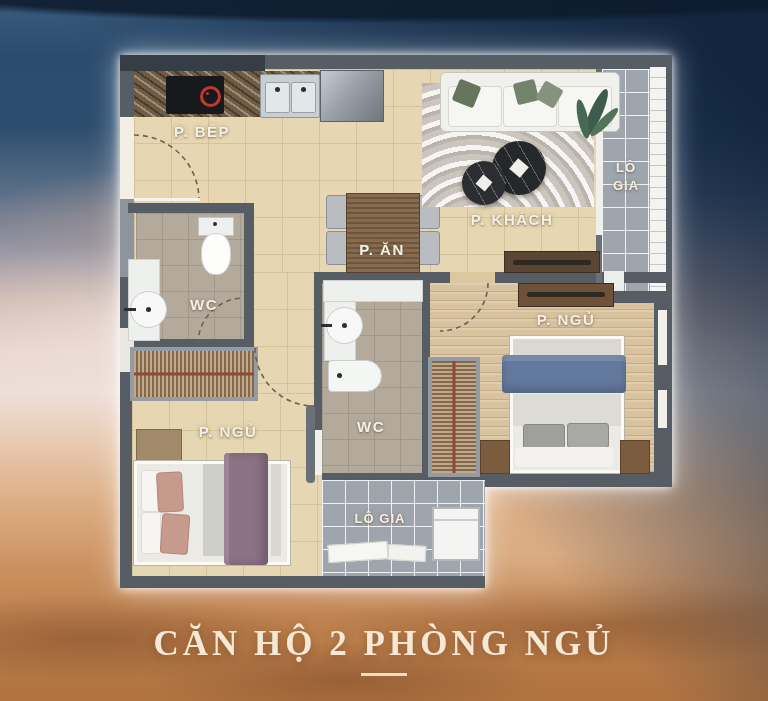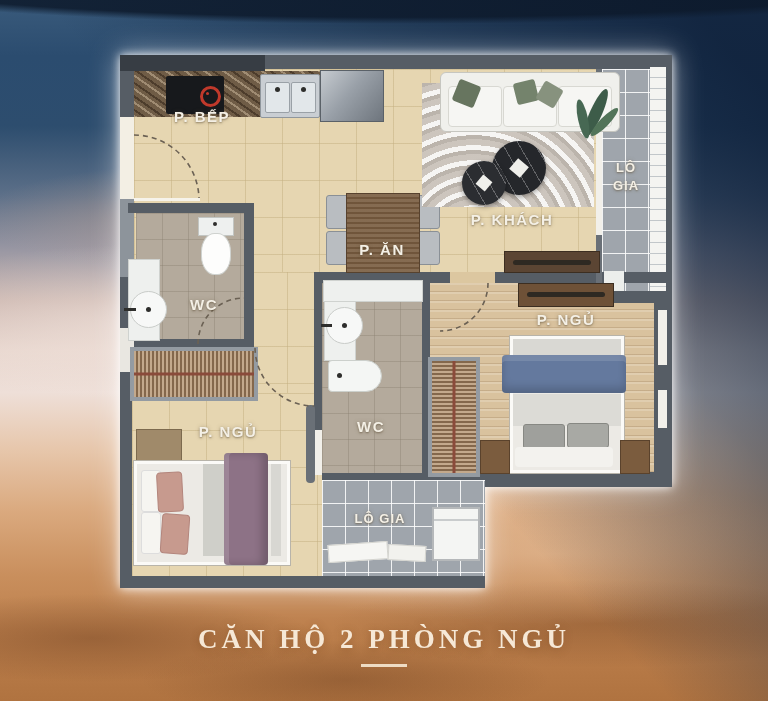--- a/index.html
+++ b/index.html
@@ -76,21 +76,21 @@
   .toilet-bowl{position:absolute;background:#fdfdfc;border:1px solid #cfd2cf;border-radius:45%;}
   .dot{position:absolute;width:5px;height:5px;background:#2e2e2c;border-radius:50%;}
   .counter{background:#eef0ee;border:1px solid #cfd2cf;}
   .basin-round{position:absolute;background:#f7f8f7;border:1px solid #c9ccc9;border-radius:50%;}
   .washer{background:#f4f5f3;border:2px solid #b5b8ba;}
   .arcs{position:absolute;left:0;top:0;z-index:7;pointer-events:none;}
   .leaf{background:#667;border-radius:4px;}
   .rail{background-color:#f4f4f1;background-image:repeating-linear-gradient(180deg,transparent 0 10px,#c2c7ca 10px 11px);}
   
   .title-wrap{position:absolute;left:0;top:624px;width:768px;text-align:center;}
-  .title{font-family:"Liberation Serif",serif;font-size:27px;font-weight:bold;color:#f6e8d6;
+  .title{font-family:"Liberation Serif",serif;font-size:35px;font-weight:bold;color:#f6e8d6;
     letter-spacing:4px;white-space:nowrap;text-shadow:0 2px 8px rgba(110,62,24,.45);}
   .title-rule{width:46px;height:3px;background:#eedcc4;margin:9px auto 0;}
   .z1{z-index:1}.z2{z-index:2}.z3{z-index:3}.z4{z-index:4}.z5{z-index:5}.z8{z-index:8}
 </style>
 </head>
 <body>
 
 <div class="stage">
 
   <div class="plan-wrap">
@@ -233,21 +233,21 @@
       <div class="abs z4" style="left:268px;top:490px;width:36px;height:14px;background:#f2f2ee;border:1px solid #d4d4cf;transform:rotate(3deg);"></div>
 
       <svg class="arcs" width="552" height="533">
         <path d="M 14 80 A 65 65 0 0 1 79 145" fill="none" stroke="#6b6154" stroke-width="1.6" stroke-dasharray="5 4"></path>
         <rect x="14" y="143" width="66" height="3" fill="#f6f3ea"></rect>
         <path d="M 78 289 A 46 46 0 0 1 124 243" fill="none" stroke="#6b6154" stroke-width="1.6" stroke-dasharray="5 4"></path>
         <path d="M 135 293 A 59 59 0 0 0 194 351" fill="none" stroke="#6b6154" stroke-width="1.6" stroke-dasharray="5 4"></path>
         <path d="M 368 228 A 48 48 0 0 1 320 276" fill="none" stroke="#6b6154" stroke-width="1.6" stroke-dasharray="5 4"></path>
       </svg>
 
-      <span class="room-label z8" style="left:82px;top:61px;text-align:right;">P. BẾP</span>
+      <span class="room-label z8" style="left:82px;top:76px;text-align:right;">P. BẾP</span>
       <span class="room-label z8" style="left:262px;top:194px;">P. ĂN</span>
       <span class="room-label z8" style="left:392px;top:164px;">P. KHÁCH</span>
       <span class="room-label small loggia-label z8" style="left:506px;top:122px;">
         <span>LÔ</span><br>
         <span>GIA</span>
       </span>
       <span class="room-label z8" style="left:84px;top:249px;">WC</span>
       <span class="room-label z8" style="left:251px;top:371px;">WC</span>
       <span class="room-label z8" style="left:446px;top:264px;">P. NGỦ</span>
       <span class="room-label z8" style="left:108px;top:376px;">P. NGỦ</span>

